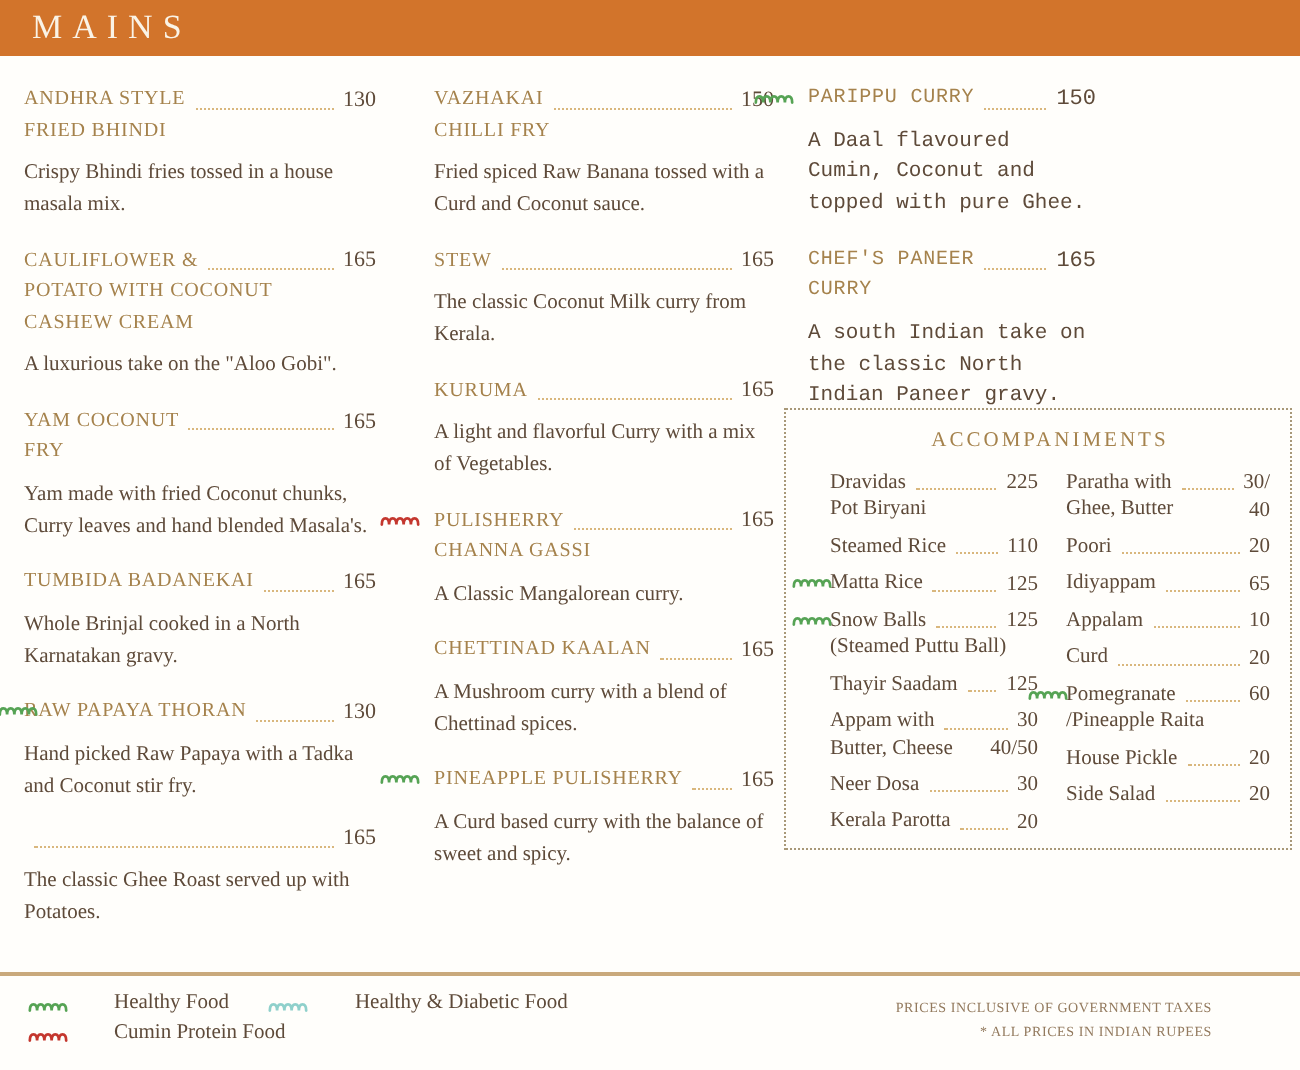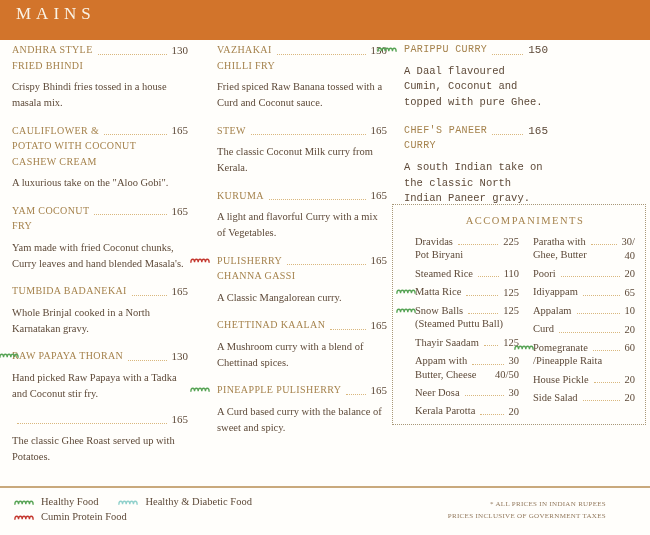--- a/index.html
+++ b/index.html
@@ -1,18 +1,18 @@
 <!DOCTYPE html>
 <html><head>
 <meta charset="utf-8">
 <style>
   html,body{margin:0;padding:0;background:#ffffff;}
   #menu{position:relative;width:650px;height:535px;background:#fffefb;font-family:"Liberation Serif",serif;overflow:hidden;
         --banner:#d2742b;--gold:#a5824c;--brown:#5e4a39;--leader:#d9b77d;}
-  .banner{position:absolute;top:0;left:0;width:650px;height:40px;background:var(--banner);}
+  .banner{position:absolute;top:0;left:0;width:650px;height:28px;background:var(--banner);}
   .banner .title{position:absolute;left:16px;top:4px;color:#faf3e6;font-size:17px;letter-spacing:5px;}
   .col{position:absolute;top:42px;}
   .col1{left:12px;width:176px;}
   .col2{left:217px;width:170px;}
   .col3{left:404px;width:144px;font-family:Liberation Mono, monospace;}
   .item{position:relative;margin-bottom:12px;}
   .head{display:flex;align-items:flex-end;}
   .iname{color:var(--gold);font-size:10px;letter-spacing:0.4px;line-height:1.55;white-space:pre-line;}
   .leader{flex:1;border-bottom:1px dotted var(--leader);margin:0 5px 3px 5px;min-width:12px;}
   .price{color:var(--brown);font-size:11px;line-height:1.25;white-space:nowrap;}
@@ -26,21 +26,21 @@
   .accleft{width:104px;margin-right:14px;}
   .accright{flex:1;}
   .arow{position:relative;margin-bottom:5px;font-family:Liberation Serif, serif;}
   .arow .squig{left:-19px;top:2px;}
   .aline,.aline2{display:flex;align-items:flex-end;}
   .aname{color:var(--brown);font-size:10.5px;line-height:1.28;}
   .arow .price{font-size:10.5px;}
   .spacer{flex:1;}
   .rule{position:absolute;left:0;top:486px;width:650px;border-top:2px solid #c9a97c;}
   .legend{position:absolute;left:14px;top:496px;width:330px;display:flex;flex-wrap:wrap;}
-  .legitem{display:flex;align-items:center;margin-right:20px;margin-bottom:4px;}
+  .legitem{display:flex;align-items:flex-end;margin-right:20px;margin-bottom:4px;gap:16px;}
   .legitem .squig{position:static;margin-right:7px;}
   .leglabel{color:var(--brown);font-size:10.5px;}
   .footnotes{position:absolute;right:44px;top:499px;text-align:right;color:#937a5e;font-size:7px;letter-spacing:0.3px;line-height:1.65;}
 </style>
 </head>
 <body>
 
 <div id="menu">
   <div class="banner">
     <span class="title">MAINS</span>
@@ -371,16 +371,16 @@
       <div class="legitem">
         <span class="squig" style="color: rgb(196, 55, 46);">
           <svg width="20" height="8" viewBox="0 0 22 8">
             <path d="M1 6.5 C1 2 5 2 5 6.5 C5 2 9 2 9 6.5 C9 2 13 2 13 6.5 C13 2 17 2 17 6.5 C17 2 21 2 21 6.5" fill="none" stroke="currentColor" stroke-width="1.5" stroke-linecap="round"></path>
           </svg>
         </span>
         <span class="leglabel">Cumin Protein Food</span>
       </div>
     </div>
   <div class="footnotes">
+    <div>PRICES INCLUSIVE OF GOVERNMENT TAXES</div>
     <div>* ALL PRICES IN INDIAN RUPEES</div>
-    <div>PRICES INCLUSIVE OF GOVERNMENT TAXES</div>
   </div>
 </div>
 
 </body></html>

